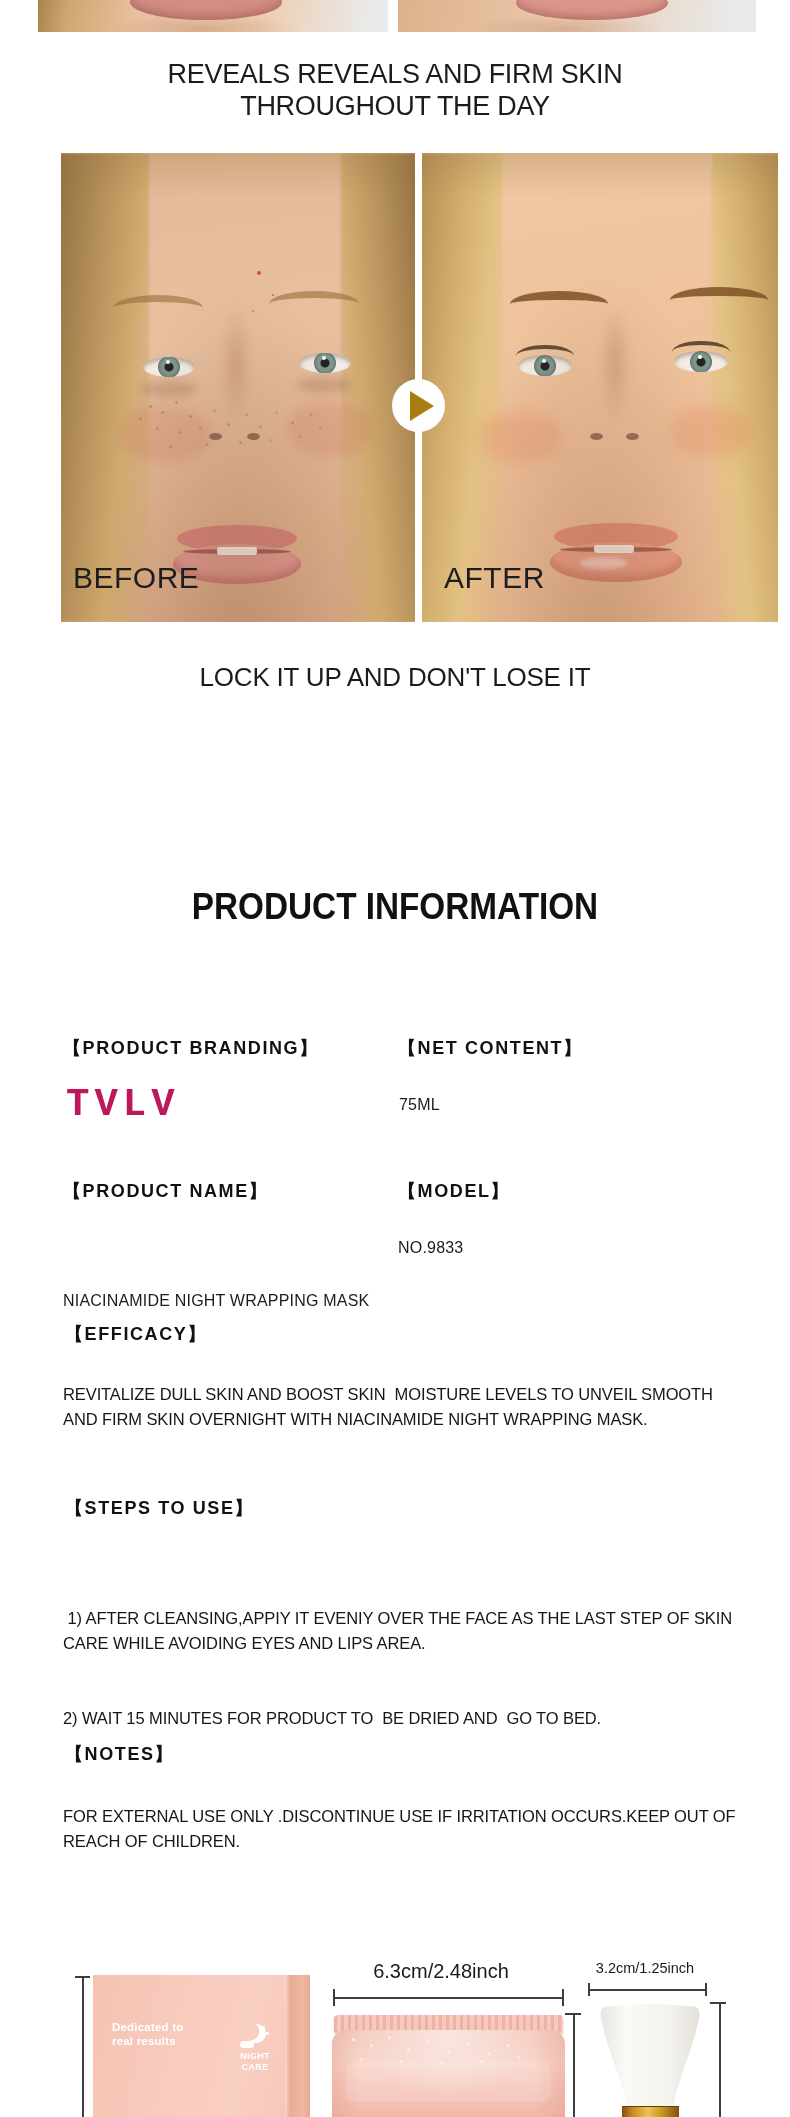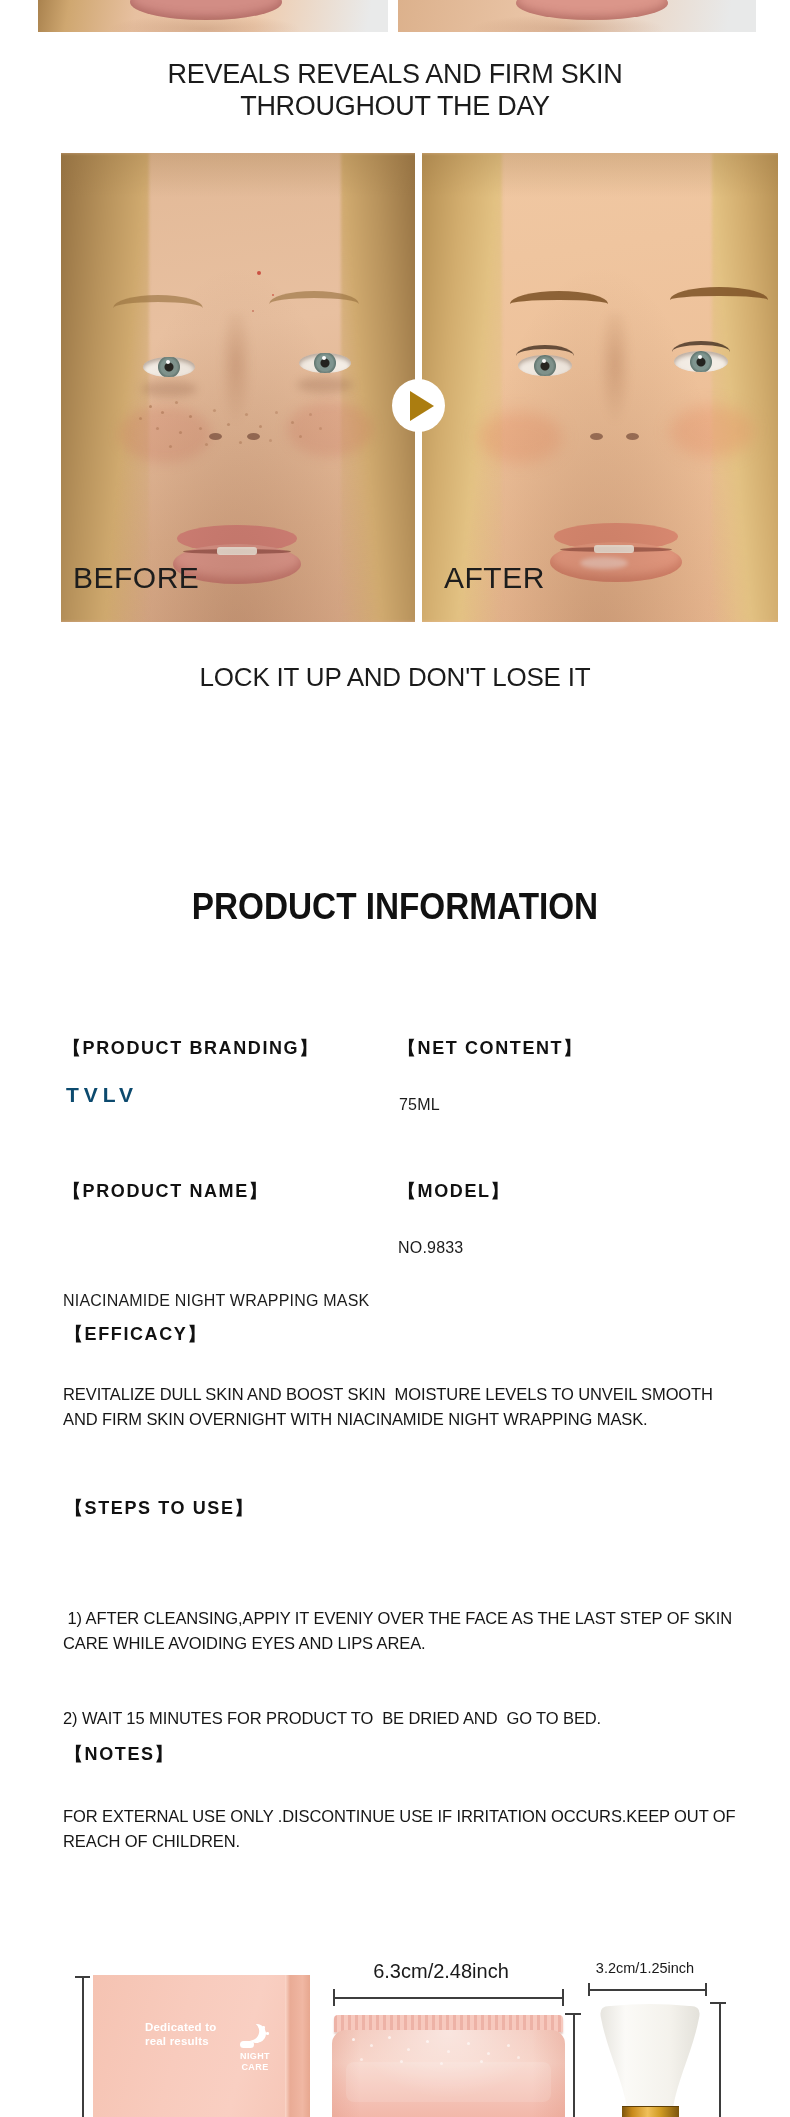--- a/index.html
+++ b/index.html
@@ -112,39 +112,39 @@
   .play-btn { left:370px; top:379px; width:53px; height:53px; border-radius:50%;
     background:#fff; display:flex; align-items:center; justify-content:center; z-index:4;
     cursor:pointer; }
   .play-tri { width:0; height:0; margin-left:6px;
     border-top:15px solid transparent; border-bottom:15px solid transparent;
     border-left:24px solid var(--play-gold,#ab7d10); }
 
   
   .info-label { position:absolute; font-size:18px; font-weight:700; letter-spacing:1.6px; color:#111; }
   .info-value { position:absolute; font-size:16px; letter-spacing:.2px; color:#1c1c1c; }
-  .brand-logo { left:66px; top:1083px; font-family:Liberation Sans, sans-serif;
-    font-weight:700; font-size:21px; letter-spacing:5px; color:#0c4a6e; }
+  .brand-logo { left:66px; top:1083px; font-family:Liberation Mono, monospace;
+    font-weight:700; font-size:39px; letter-spacing:5px; color:#be185d; }
   .body-text { position:absolute; font-size:16.5px; line-height:25px; letter-spacing:-0.1px;
     color:#161616; white-space:pre-wrap; }
 
   
   .mline { position:absolute; background:#3d3d3d; }
   .m-label { position:absolute; text-align:center; color:#1a1a1a; }
   .tube-m-label { left:341px; top:1960px; width:200px; font-size:20px; }
   .brush-m-label { left:565px; top:1960px; width:160px; font-size:14.5px; }
 
   .box3d { left:93px; top:1975px; width:217px; height:142px; }
   .box-front { position:absolute; left:0; top:0; width:192px; height:142px;
     background:linear-gradient(105deg,#f5c3b2 0%,var(--box-pink,#f8cbbd) 45%,#f9cfc2 75%,#f6c7b8 100%); }
   .box-side { position:absolute; left:192px; top:0; width:25px; height:142px;
     background:linear-gradient(90deg,#fbd7ca 0%,#e9ab95 20%,#f0b7a3 70%,#e8a archaic890 100%); }
   .box-side { background:linear-gradient(90deg,#fbd7ca 0%,#e9ab95 20%,#f0b7a3 70%,#e7a78f 100%); }
   .box-text { position:absolute; left:19px; top:45px; color:#fff; font-size:11.5px;
-    line-height:14px; font-weight:700; letter-spacing:.2px;margin-left:33px; }
+    line-height:14px; font-weight:700; letter-spacing:.2px; }
   .moon-wrap { position:absolute; left:147px; top:49px; width:28px; height:26px; }
   .moon { position:absolute; right:2px; top:0; width:19px; height:19px; border-radius:50%;
     box-shadow:inset -6px -4px 0 0 #fff; transform:rotate(-15deg); }
   .moon-cloud { position:absolute; left:0; bottom:2px; width:14px; height:7px; border-radius:7px; background:#fff; }
   .moon-star { position:absolute; width:2.5px; height:2.5px; border-radius:50%; background:#fff; }
   .night-care { position:absolute; left:141px; top:76px; width:42px; text-align:center;
     color:#fff; font-size:9px; line-height:10.5px; font-weight:700; letter-spacing:.4px; }
 
   .tube { left:332px; top:2015px; width:233px; height:102px; }
   .tube-crimp { position:absolute; left:2px; top:0; right:2px; height:17px;

